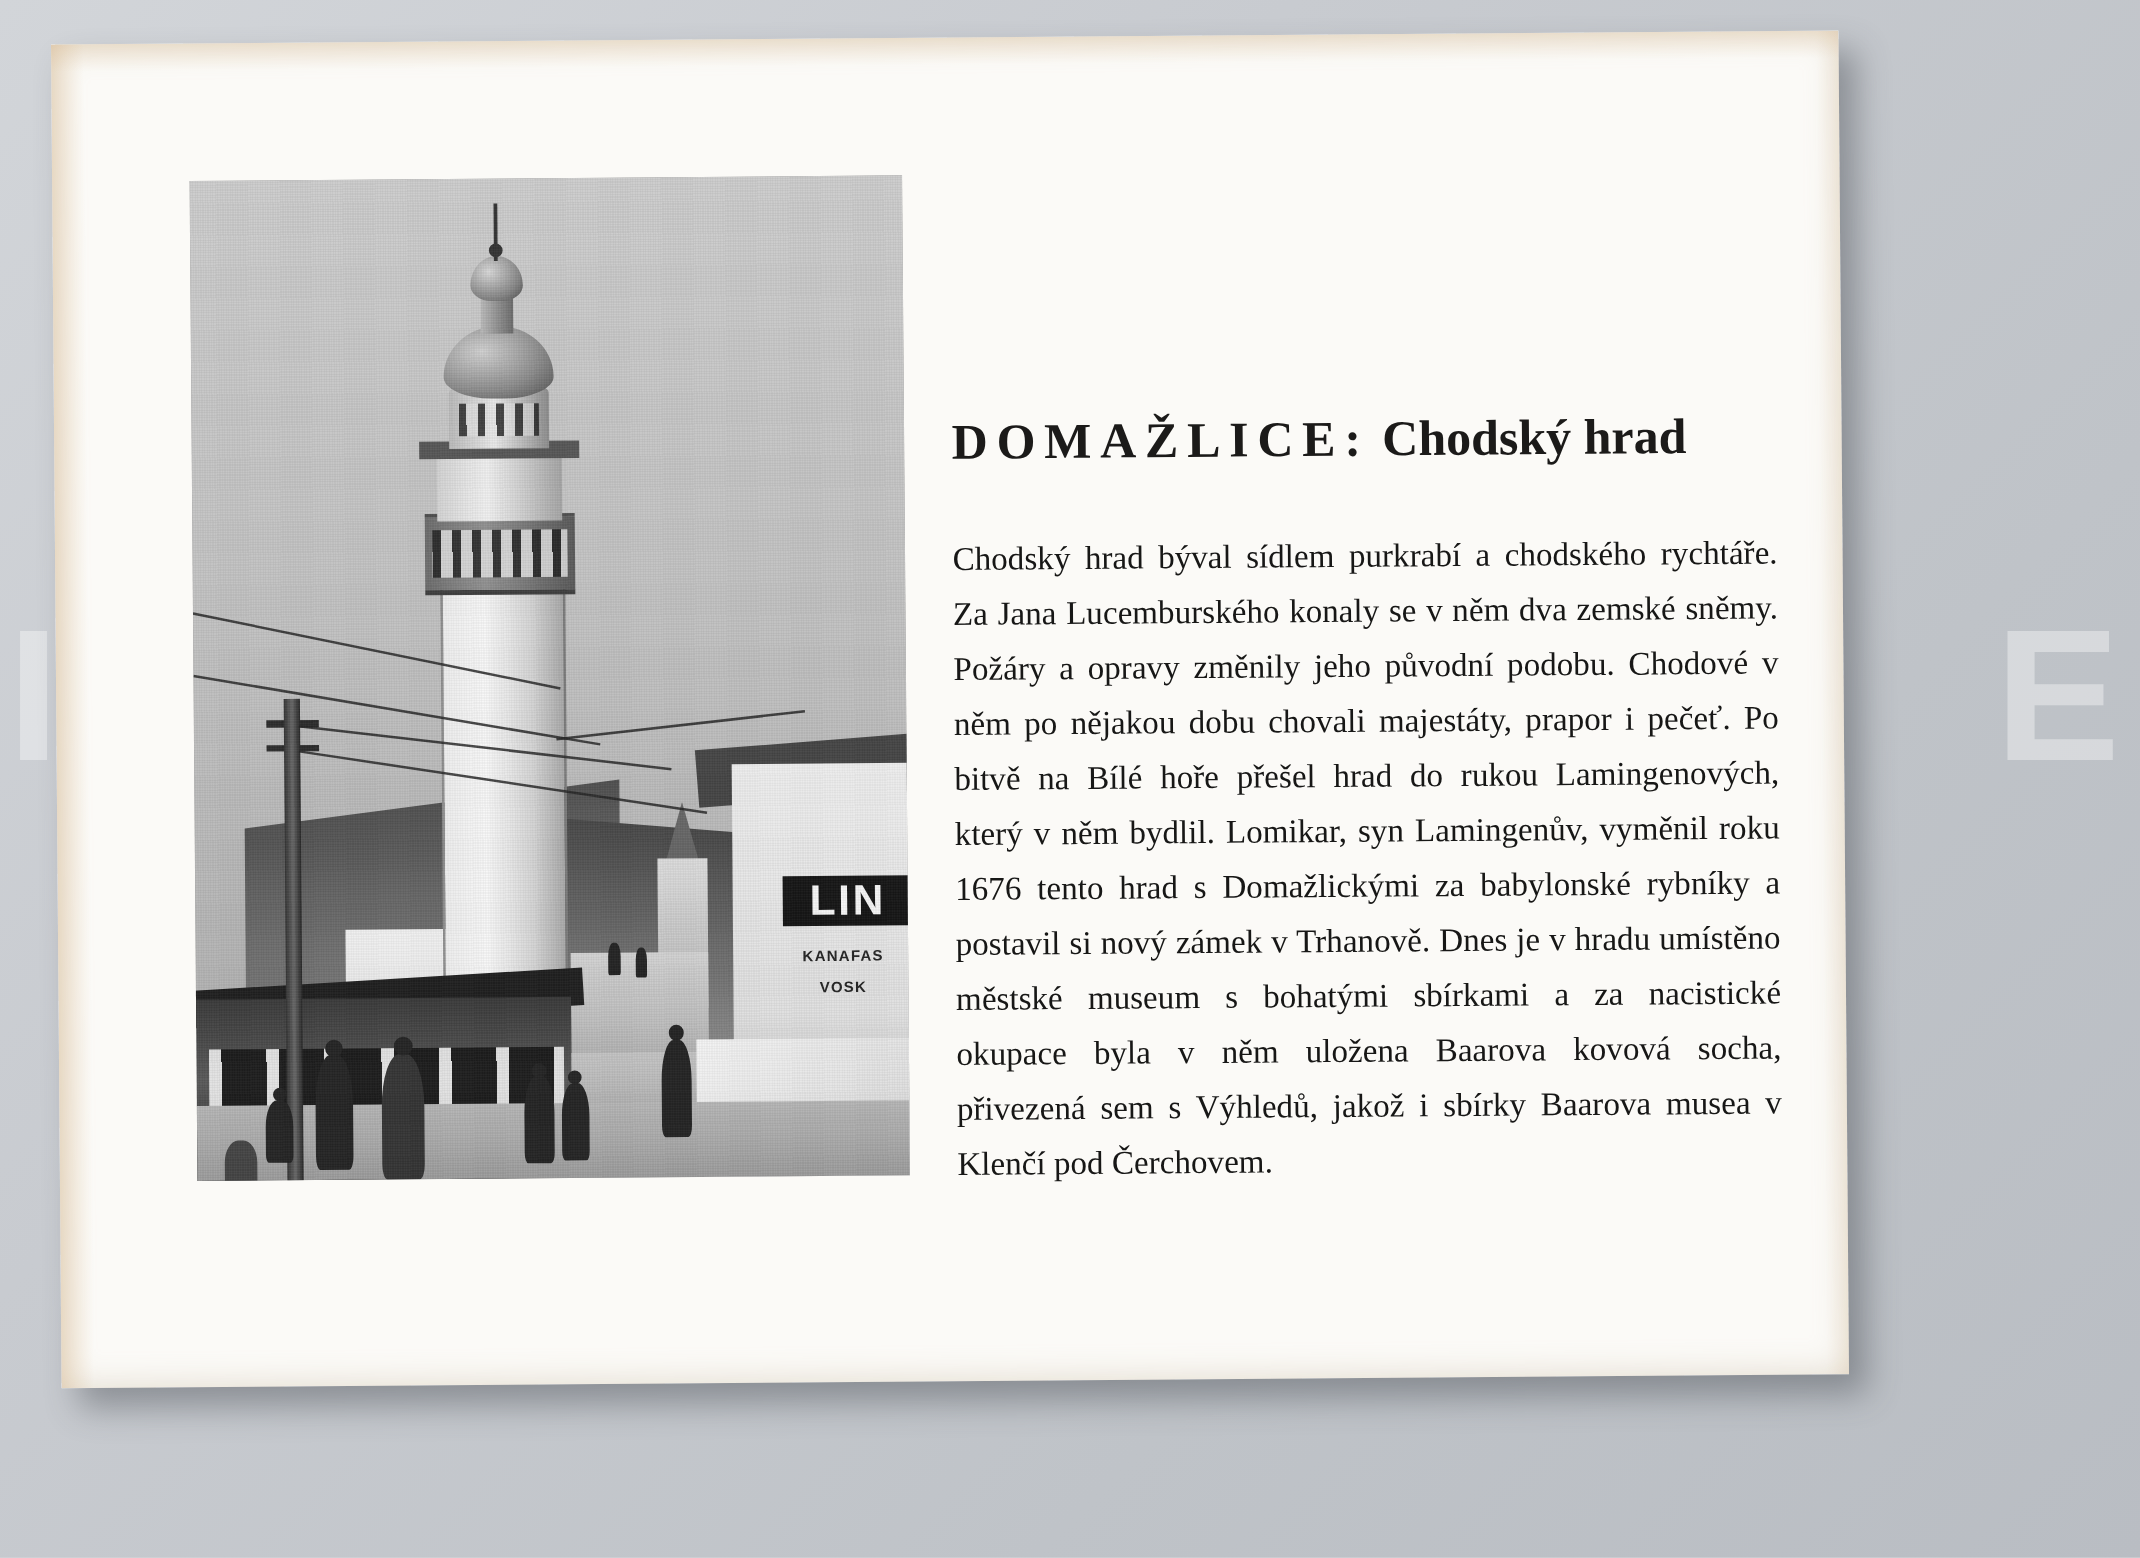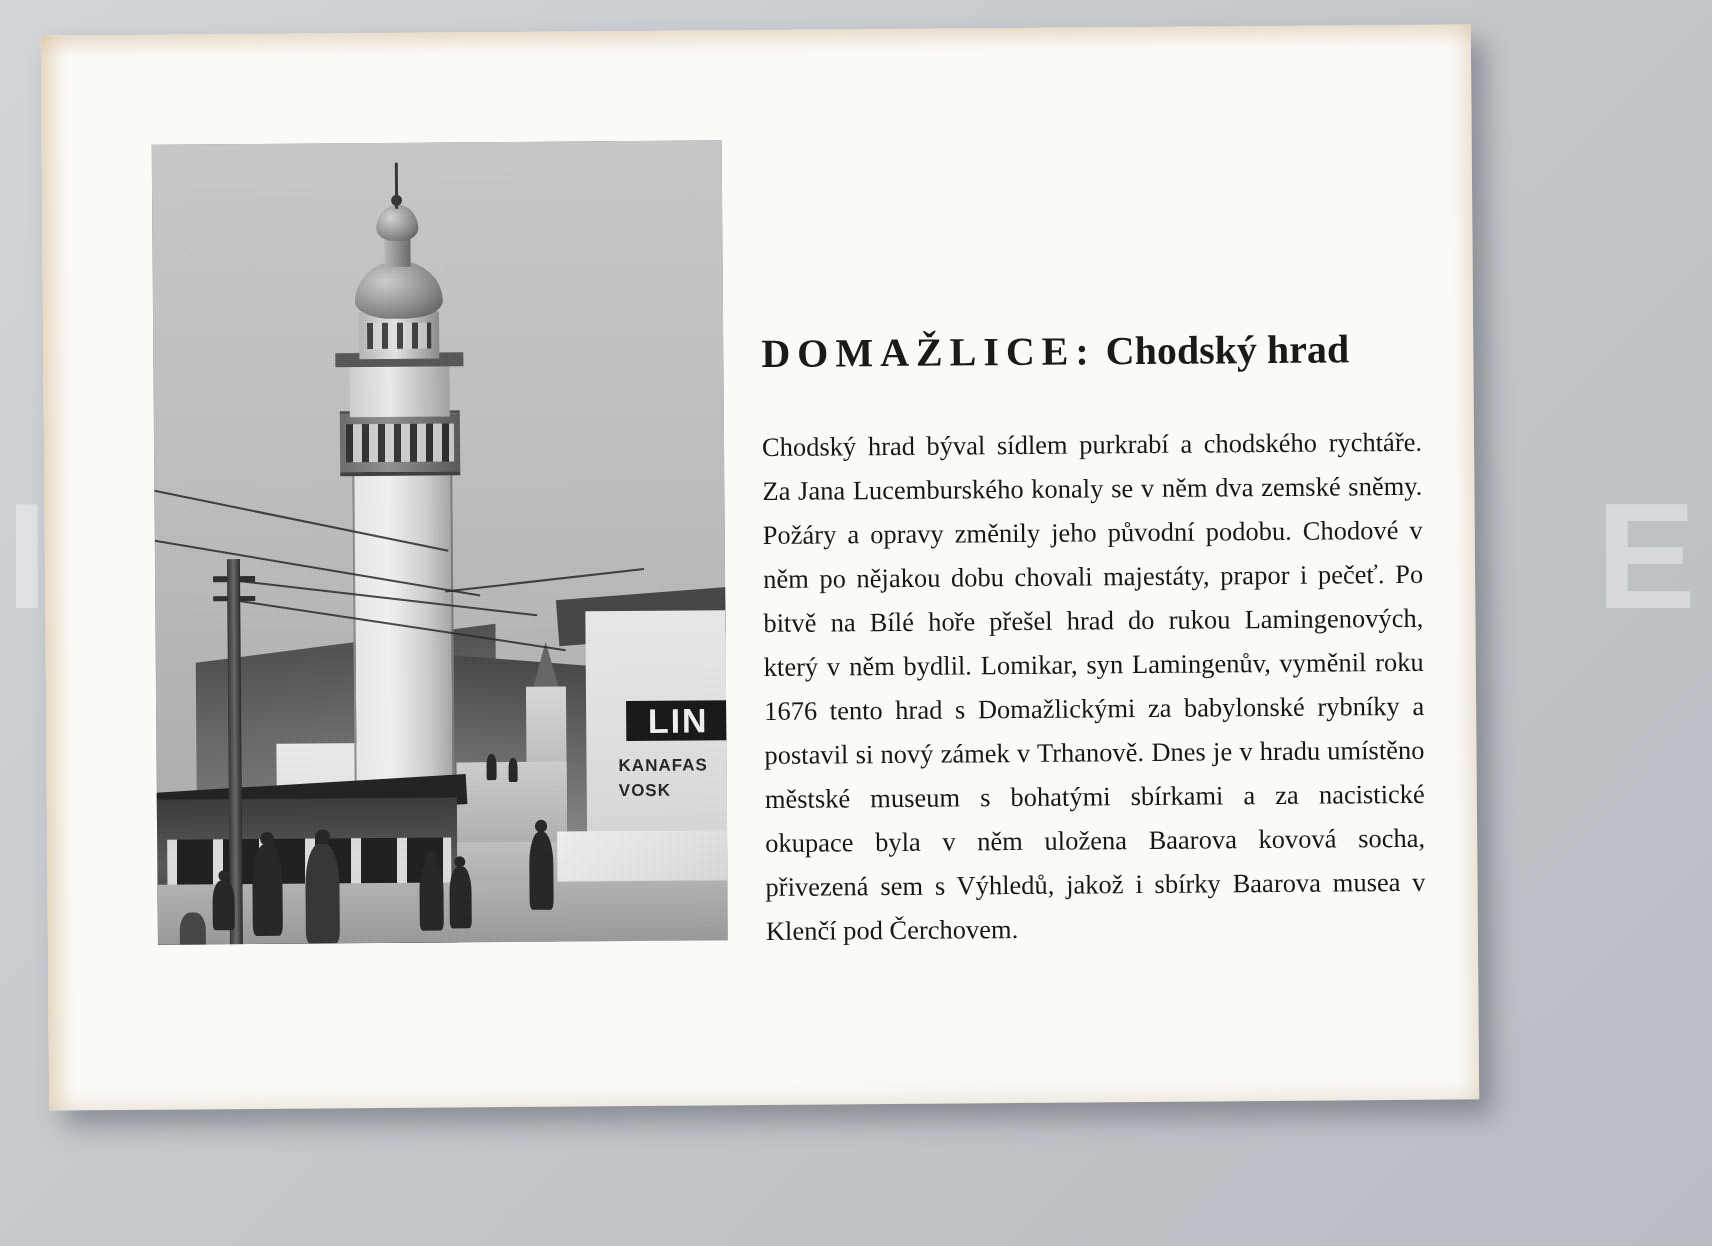--- a/index.html
+++ b/index.html
@@ -284,23 +284,24 @@
     overflow: hidden;
   }
   .right-sign2 {
     position: absolute;
     left: 462px;
     top: 612px;
     width: 112px;
     color: #2a2927;
     font-family: "Liberation Sans", sans-serif;
     font-weight: bold;
-    font-size: 17px;
+    font-size: 12px;
     letter-spacing: 1px;
     line-height: 25px;
+    text-align: center;
     overflow: hidden;
   }
   .mid-church {
     position: absolute;
     left: 370px;
     top: 545px;
     width: 40px;
     height: 120px;
     background: linear-gradient(to bottom, #d9d7d2, #b4b2ad);
   }

